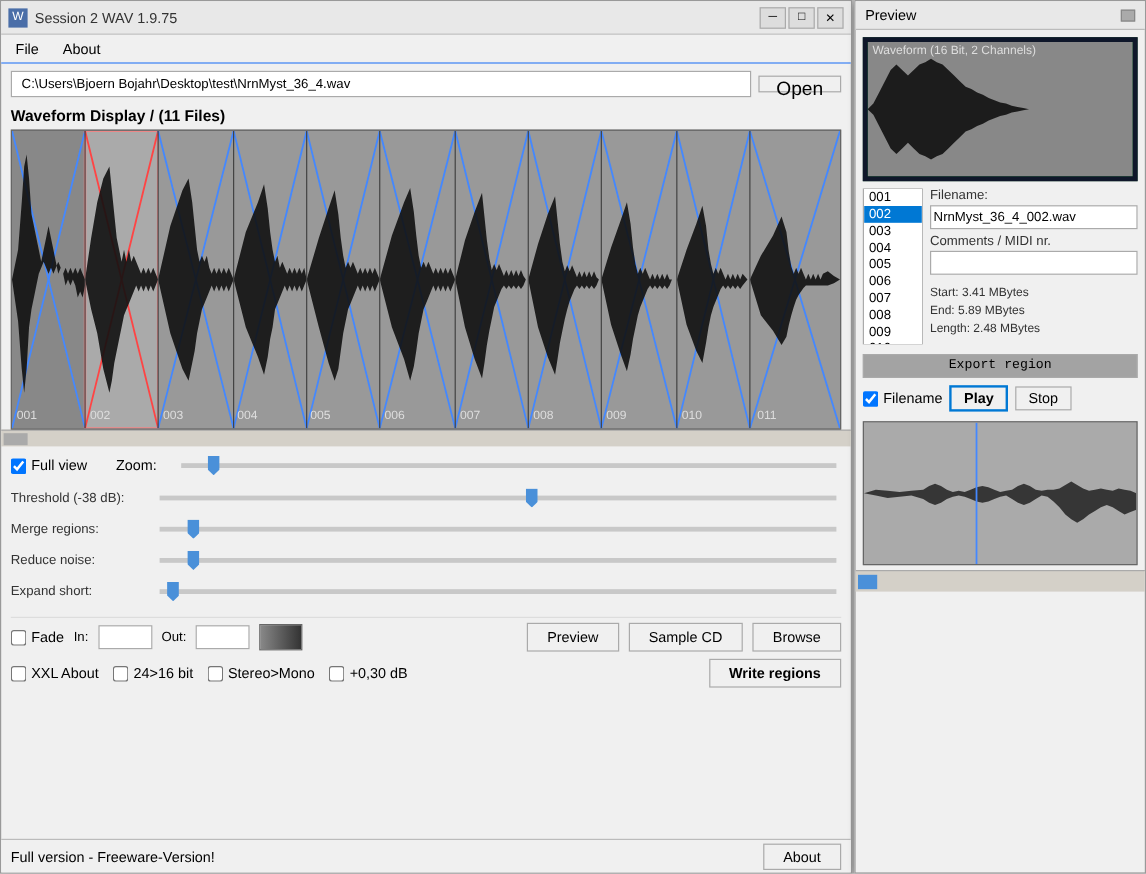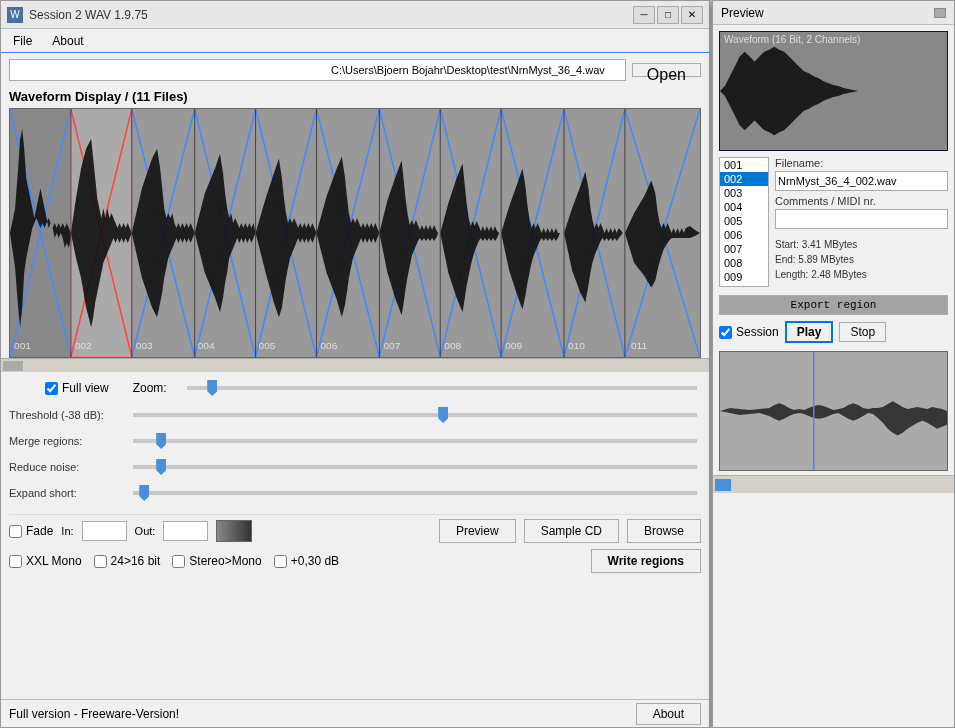--- a/index.html
+++ b/index.html
@@ -52,23 +52,22 @@
       display: flex;
       align-items: center;
       padding: 6px 8px;
       gap: 6px;
     }
     .file-path-input {
       flex: 1;
       height: 22px;
       border: 1px solid #aaa;
       background: white;
-      padding: 0 20px;
-      font-size: 11px;
-      text-align: right;
+      padding: 0 8px;
+      font-size: 11px;
     }
     .open-btn {
       padding: 2px 14px;
       height: 14px;
       background: #f0f0f0;
       border: 1px solid #aaa;
       cursor: pointer;
       font-size: 16px;
     }
 
@@ -132,21 +131,20 @@
       top: -6px;
       transform: translateX(-50%);
       cursor: pointer;
       clip-path: polygon(0 0, 100% 0, 100% 70%, 50% 100%, 0 70%);
     }
     .full-view-row {
       display: flex;
       align-items: center;
       gap: 12px;
       margin-bottom: 6px;
-      margin-left: 36px;
     }
     .checkbox-label {
       display: flex;
       align-items: center;
       gap: 4px;
       font-size: 12px;
       cursor: pointer;
     }
     .zoom-label { font-size: 12px; margin-left: 12px; }
 
@@ -229,21 +227,21 @@
       display: flex;
       align-items: center;
       justify-content: space-between;
       height: 24px;
     }
 
     .preview-waveform {
       margin: 6px;
       height: 120px;
       background: #14532d;
-      border: 1px solid #0f172a;
+      border: 4px solid #0f172a;
       position: relative;
       overflow: hidden;
     }
 
     .preview-wf-label {
       position: absolute;
       top: 2px;
       left: 4px;
       font-size: 10px;
       color: #ddd;
@@ -566,21 +564,21 @@
     <div class="gradient-box"></div>
     <div style="flex:1;"></div>
     <button class="action-btn">Preview</button>
     <button class="action-btn">Sample CD</button>
     <button class="action-btn">Browse</button>
   </div>
 
   <div class="options-row">
     <label class="checkbox-label">
       <input type="checkbox" style="">
-      <span>XXL Mono</span>
+      <span>XXL About</span>
     </label>
     <label class="checkbox-label">
       <input type="checkbox" style="">
       <span>24&gt;16 bit</span>
     </label>
     <label class="checkbox-label">
       <input type="checkbox" style="">
       <span>Stereo&gt;Mono</span>
     </label>
     <label class="checkbox-label">
@@ -641,21 +639,21 @@
     </div>
   </div>
 
   <div class="export-row">
     <button class="export-btn">Export region</button>
   </div>
 
   <div class="playback-row">
     <label class="checkbox-label">
       <input type="checkbox" checked="" style="">
-      <span>Session</span>
+      <span>Filename</span>
     </label>
     <button class="play-btn">Play</button>
     <button class="stop-btn">Stop</button>
   </div>
 
 
   <div class="zoom-preview">
     <svg width="100%" height="100%" viewBox="0 0 230 120" preserveAspectRatio="none">
       <rect width="230" height="120" fill="#aaa"></rect>
 

